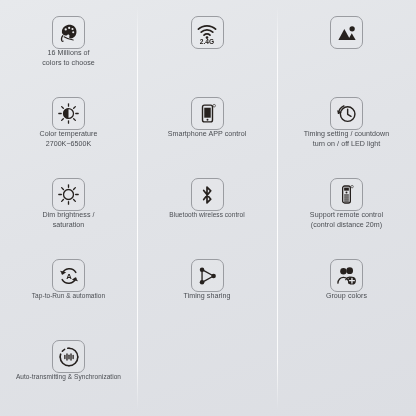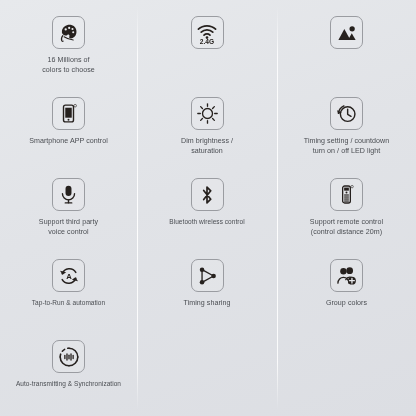--- a/index.html
+++ b/index.html
@@ -62,21 +62,20 @@
     display: flex;
     align-items: center;
     justify-content: center;
     background: rgba(255,255,255,0.10);
     box-sizing: border-box;
   }
   .icon-box svg {
     display: block;
   }
   .cell-label {
-    margin-top: 7px;
     font-size: 7.1px;
     line-height: 1.38;
     color: #4a4d52;
     text-align: center;
     letter-spacing: 0.05px;
     white-space: pre-line;
     max-width: 132px;
   }
   .cell.wide .cell-label {
     max-width: 140px;
@@ -128,31 +127,64 @@
     <div class="cell">
       <div class="icon-box">
         <svg width="22" height="22" viewBox="0 0 24 24" fill="none">
           <circle cx="17.6" cy="7.4" r="2.9" fill="#26211e"></circle>
           <path d="M2.6 19.6 L9.1 7.5 L15.7 19.6 Z" fill="#26211e"></path>
           <path d="M13.1 19.6 L17.2 12.3 L21.4 19.6 Z" fill="#26211e"></path>
         </svg>
       </div>
     </div>
 
+    <div class="cell">
+      <div class="icon-box">
+        <svg width="23" height="23" viewBox="0 0 24 24" fill="none">
+          <circle cx="12" cy="12" r="5.2" stroke="#26211e" stroke-width="1.3"></circle>
+          <path d="M12 6.8a5.2 5.2 0 0 0 0 10.4z" fill="#26211e"></path>
+          <g stroke="#26211e" stroke-width="1.35" stroke-linecap="round">
+            <path d="M12 1.9v2.5"></path>
+            <path d="M12 19.6v2.5"></path>
+            <path d="M1.9 12h2.5"></path>
+            <path d="M19.6 12h2.5"></path>
+            <path d="M4.85 4.85 6.6 6.6"></path>
+            <path d="M17.4 17.4l1.75 1.75"></path>
+            <path d="M19.15 4.85 17.4 6.6"></path>
+            <path d="M6.6 17.4 4.85 19.15"></path>
+          </g>
+        </svg>
+      </div>
+      <div class="cell-label">Color temperature
+2700K~6500K</div>
+    </div>
 
     <div class="cell wide">
       <div class="icon-box">
         <svg width="21" height="21" viewBox="0 0 24 24" fill="none">
           <rect x="6.3" y="2.4" width="11.4" height="19.2" rx="2.2" stroke="#26211e" stroke-width="1.6"></rect>
           <rect x="8.3" y="5.4" width="7.4" height="11.4" fill="#26211e"></rect>
           <circle cx="12" cy="19.2" r="1.1" fill="#26211e"></circle>
           <circle cx="19.6" cy="3.1" r="1.5" stroke="#26211e" stroke-width="0.7"></circle>
         </svg>
       </div>
       <div class="cell-label">Smartphone APP control</div>
+    </div>
+
+    <div class="cell wide">
+      <div class="icon-box">
+        <svg width="23" height="23" viewBox="0 0 24 24" fill="none">
+          <circle cx="13.2" cy="12.6" r="7.6" stroke="#26211e" stroke-width="1.5"></circle>
+          <path d="M13.2 7.6v5.2l3.5 2.1" stroke="#26211e" stroke-width="1.5" stroke-linecap="round" stroke-linejoin="round"></path>
+          <path d="M9.2 4.1C6.2 5.5 4 8.4 3.6 11.8" stroke="#26211e" stroke-width="1.6" stroke-linecap="round"></path>
+          <path d="M2.0 8.6 3.4 12.5 7.2 10.9Z" fill="#26211e"></path>
+        </svg>
+      </div>
+      <div class="cell-label">Timing setting / countdown
+turn on / off LED light</div>
     </div>
 
     <div class="cell">
       <div class="icon-box">
         <svg width="23" height="23" viewBox="0 0 24 24" fill="none">
           <circle cx="12" cy="12" r="5.2" stroke="#26211e" stroke-width="1.4"></circle>
           <g stroke="#26211e" stroke-width="1.4" stroke-linecap="round">
             <path d="M12 1.9v2.6"></path>
             <path d="M12 19.5v2.6"></path>
             <path d="M1.9 12h2.6"></path>
@@ -161,45 +193,20 @@
             <path d="M17.3 17.3l1.85 1.85"></path>
             <path d="M19.15 4.85 17.3 6.7"></path>
             <path d="M6.7 17.3 4.85 19.15"></path>
           </g>
         </svg>
       </div>
       <div class="cell-label">Dim brightness /
 saturation</div>
     </div>
 
-    <div class="cell wide">
-      <div class="icon-box">
-        <svg width="23" height="23" viewBox="0 0 24 24" fill="none">
-          <circle cx="13.2" cy="12.6" r="7.6" stroke="#26211e" stroke-width="1.5"></circle>
-          <path d="M13.2 7.6v5.2l3.5 2.1" stroke="#26211e" stroke-width="1.5" stroke-linecap="round" stroke-linejoin="round"></path>
-          <path d="M9.2 4.1C6.2 5.5 4 8.4 3.6 11.8" stroke="#26211e" stroke-width="1.6" stroke-linecap="round"></path>
-          <path d="M2.0 8.6 3.4 12.5 7.2 10.9Z" fill="#26211e"></path>
-        </svg>
-      </div>
-      <div class="cell-label">Timing setting / countdown
-turn on / off LED light</div>
-    </div>
-
-    <div class="cell">
-      <div class="icon-box">
-        <svg width="21" height="21" viewBox="0 0 24 24" fill="none">
-          <rect x="8.6" y="2.1" width="6.8" height="11.6" rx="3.4" fill="#26211e"></rect>
-          <path d="M5.1 11.2a6.9 6.9 0 0 0 13.8 0" stroke="#26211e" stroke-width="1.6" stroke-linecap="round"></path>
-          <path d="M12 18.1v3.3" stroke="#26211e" stroke-width="1.6" stroke-linecap="round"></path>
-          <path d="M8.3 21.6h7.4" stroke="#26211e" stroke-width="1.6" stroke-linecap="round"></path>
-        </svg>
-      </div>
-      <div class="cell-label">Support third party
-voice control</div>
-    </div>
 
     <div class="cell tight">
       <div class="icon-box">
         <svg width="22" height="22" viewBox="0 0 24 24" fill="none">
           <path d="M8.4 7.1 16.1 16.6 12 20.6V3.4l4.1 4-7.7 9.5" stroke="#26211e" stroke-width="1.85" stroke-linecap="round" stroke-linejoin="round"></path>
         </svg>
       </div>
       <div class="cell-label">Bluetooth wireless control</div>
     </div>
 

